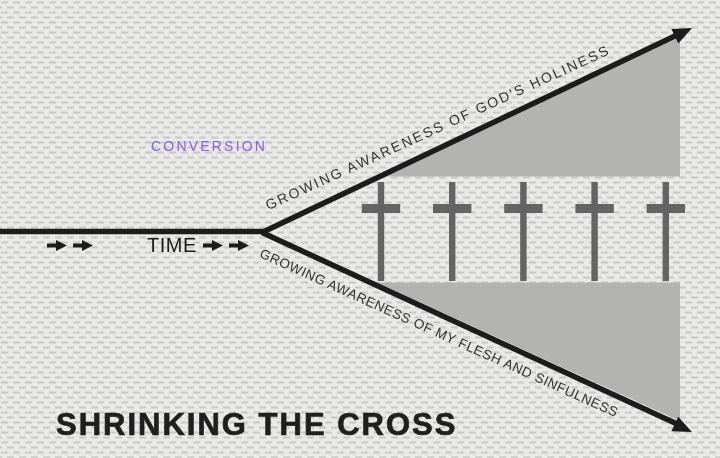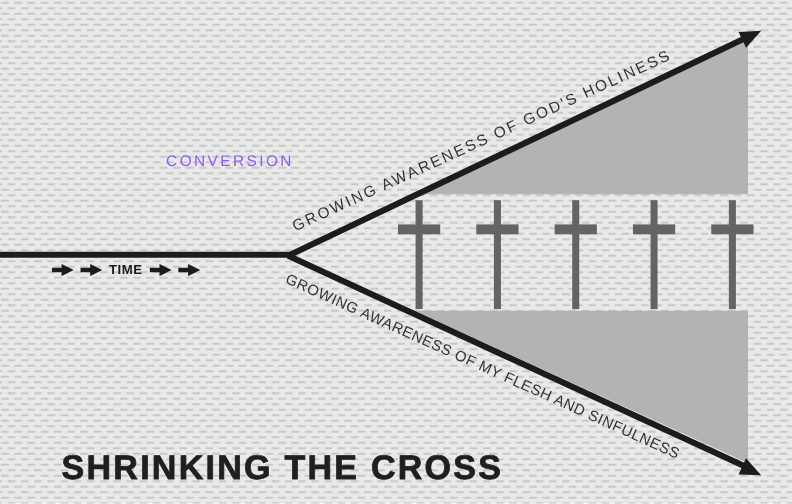--- a/index.html
+++ b/index.html
@@ -16,22 +16,23 @@
     left: 151px; top: 138px;
     font-size: 14px; letter-spacing: 2.2px;
     color: #8b5cf6;
   }
   .time-group {
     left: 47px; top: 239px;
     display: flex; align-items: center; gap: 6px;
     color: #1c1c1c;
   }
   .time-text {
-    font-size: 12px; font-weight: 700; letter-spacing: 0.5px;
+    font-size: 20px; font-weight: 400; letter-spacing: 0.5px;
     line-height: 13px;
+    margin-left: 48px;
   }
   .upper-arrow-label {
     left: 270px; top: 196px; height: 18px; line-height: 18px;
     transform-origin: left bottom;
     transform: rotate(-24.6deg);
     font-size: 14px; letter-spacing: 2px; color: #333333;
   }
   .lower-arrow-label {
     left: 264px; top: 245px; height: 17px; line-height: 17px;
     transform-origin: left top;

